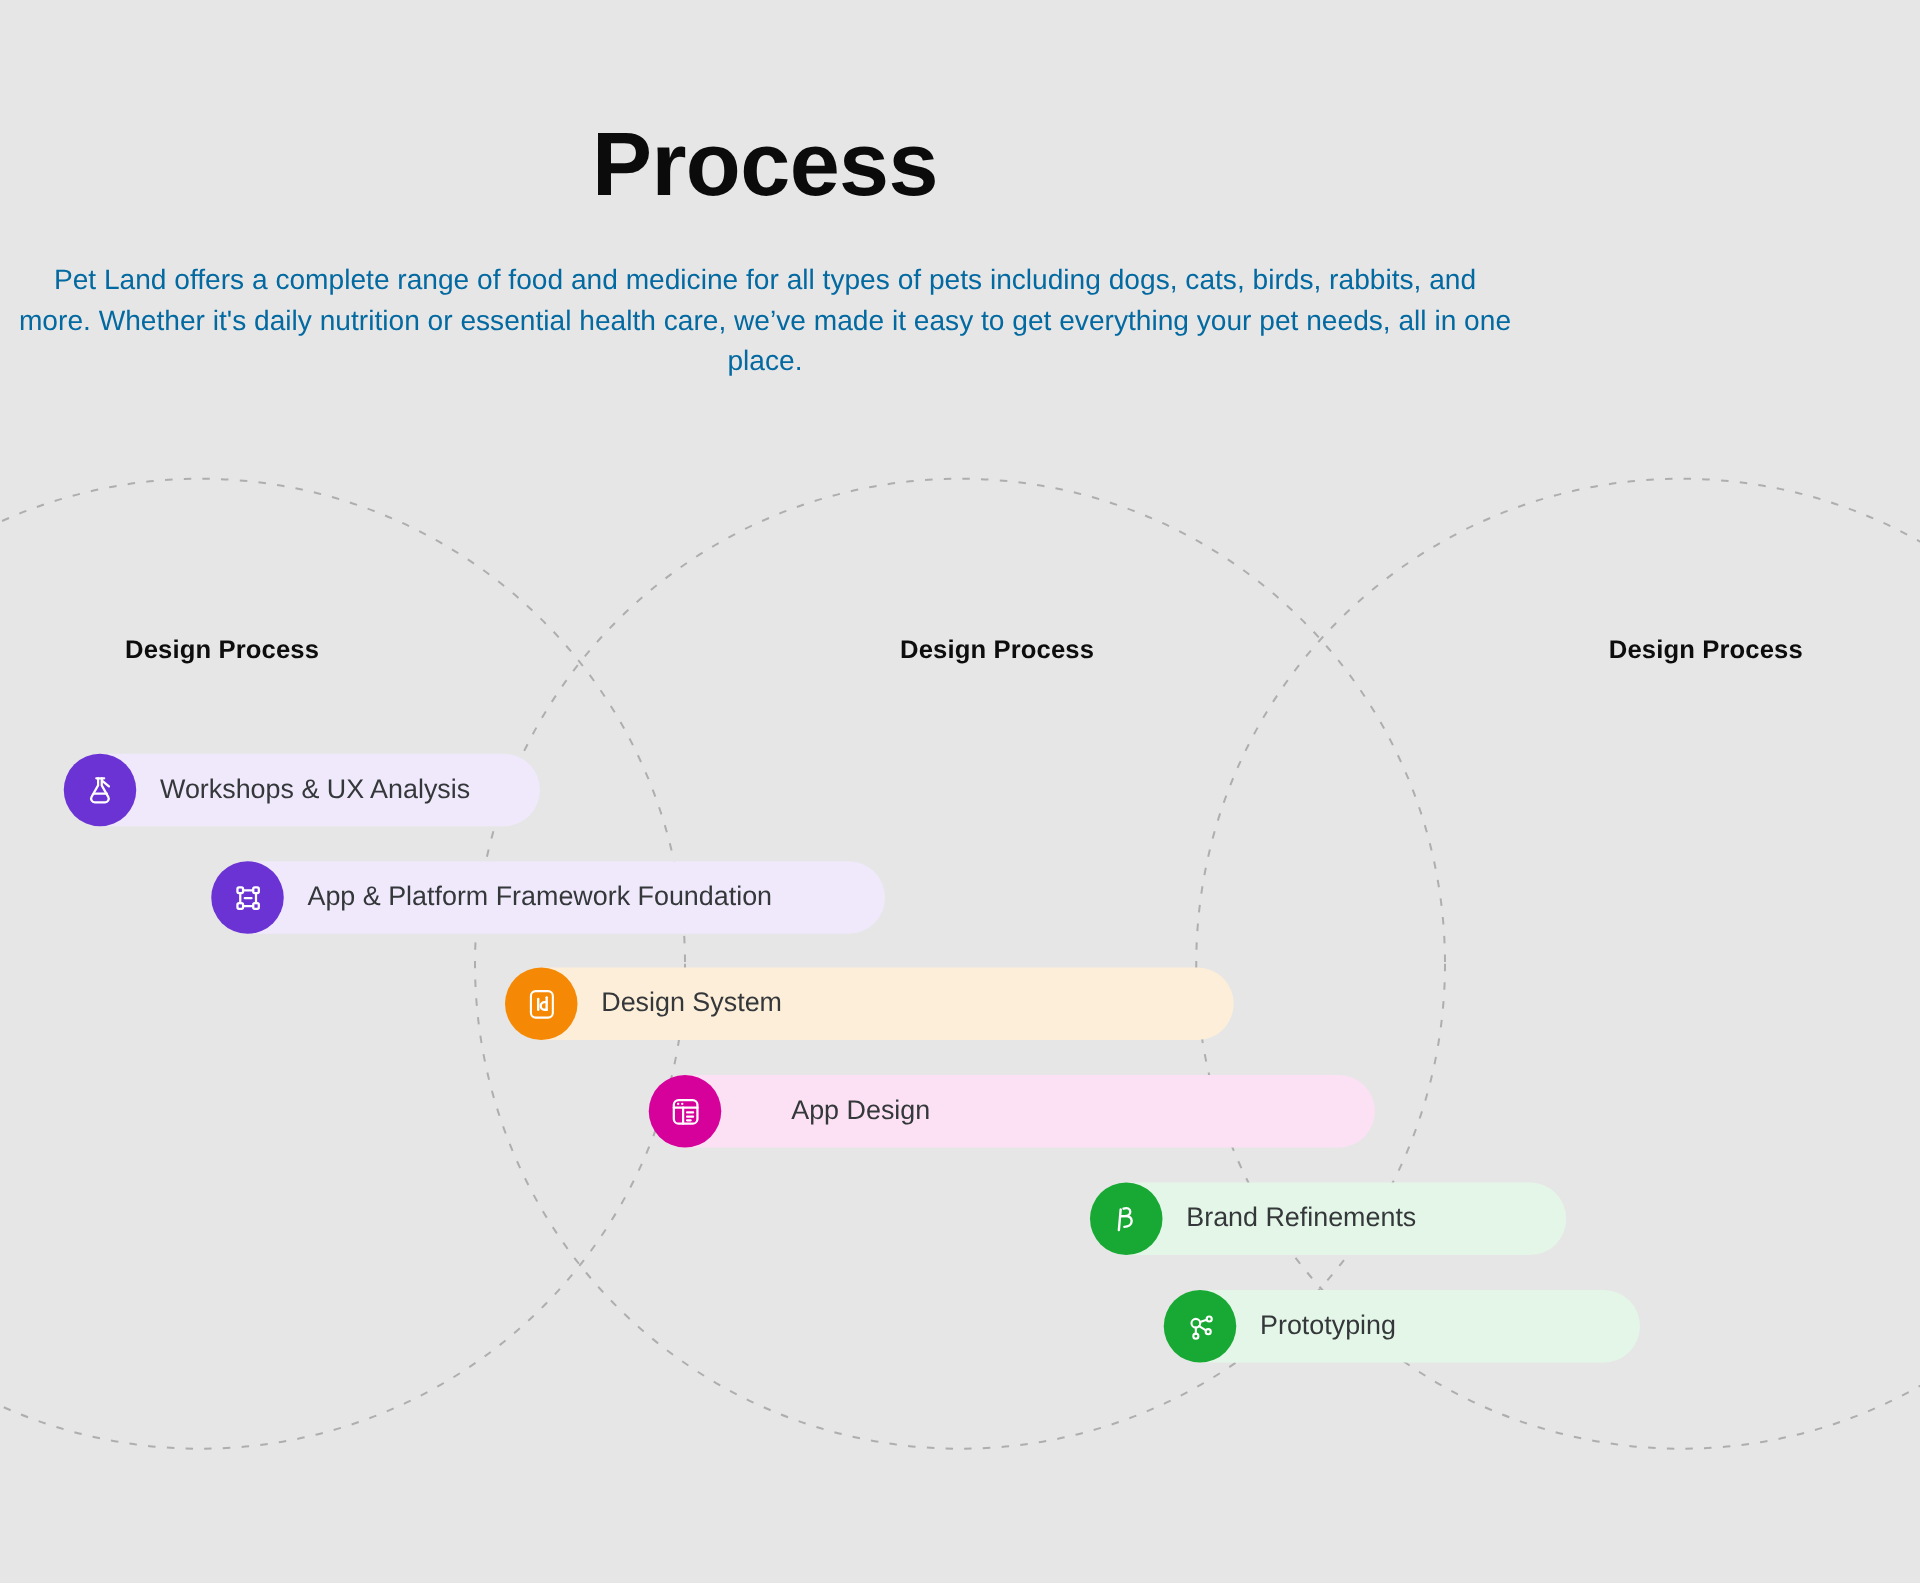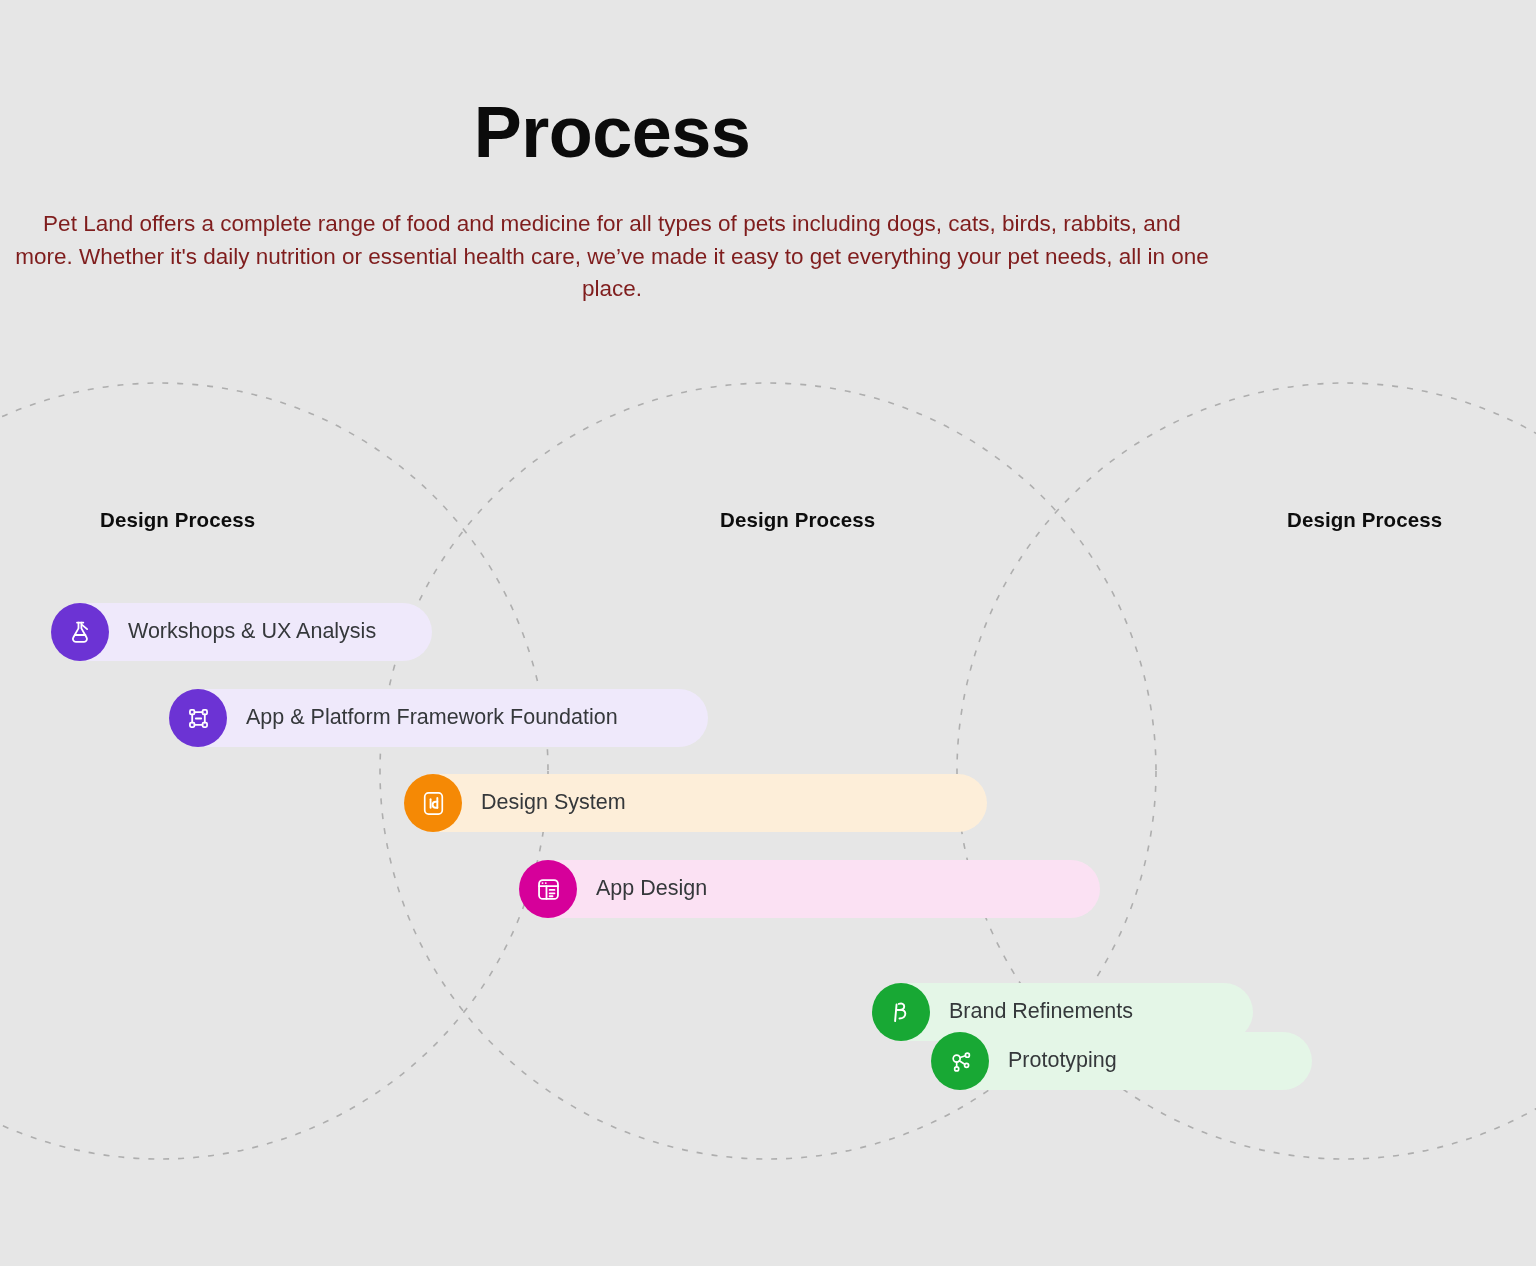--- a/index.html
+++ b/index.html
@@ -39,21 +39,21 @@
     color: #0b0b0b;
     font-family: "Liberation Sans", sans-serif;
   }
   .page-subtitle {
     margin: 0 auto;
     padding-top: 40px;
     width: 1200px;
     font-size: 22.5px;
     line-height: 32.5px;
     font-weight: 400;
-    color: #7f1d1d;
+    color: #0369a1;
     text-align: center;
   }
 
   
   .venn {
     position: absolute;
     left: 0;
     top: 0;
     width: 1536px;
     height: 1266px;
@@ -105,22 +105,22 @@
     color: #35383b;
     white-space: nowrap;
     padding-left: 19px;
     font-weight: 400;
   }
 
   
   .pill.p1 { left: 52px;  top: 603px; width: 380px; }
   .pill.p2 { left: 170px; top: 689px; width: 538px; }
   .pill.p3 { left: 405px; top: 774px; width: 582px; }
-  .pill.p4 { left: 520px; top: 860px; width: 580px; }
-  .pill.p5 { left: 873px; top: 946px; width: 380px; margin-top: 37px; }
+  .pill.p4 { left: 520px; top: 860px; width: 580px; gap: 37px; }
+  .pill.p5 { left: 873px; top: 946px; width: 380px; }
   .pill.p6 { left: 932px; top: 1032px; width: 380px; }
 </style>
 </head>
 <body>
 
 <div class="stage">
 
   <svg class="venn" viewBox="0 0 1536 1266" xmlns="http://www.w3.org/2000/svg">
     <circle cx="160" cy="771" r="388" fill="none" stroke="#aeaeae" stroke-width="1.6" stroke-dasharray="6 9"></circle>
     <circle cx="768" cy="771" r="388" fill="none" stroke="#aeaeae" stroke-width="1.6" stroke-dasharray="6 9"></circle>

